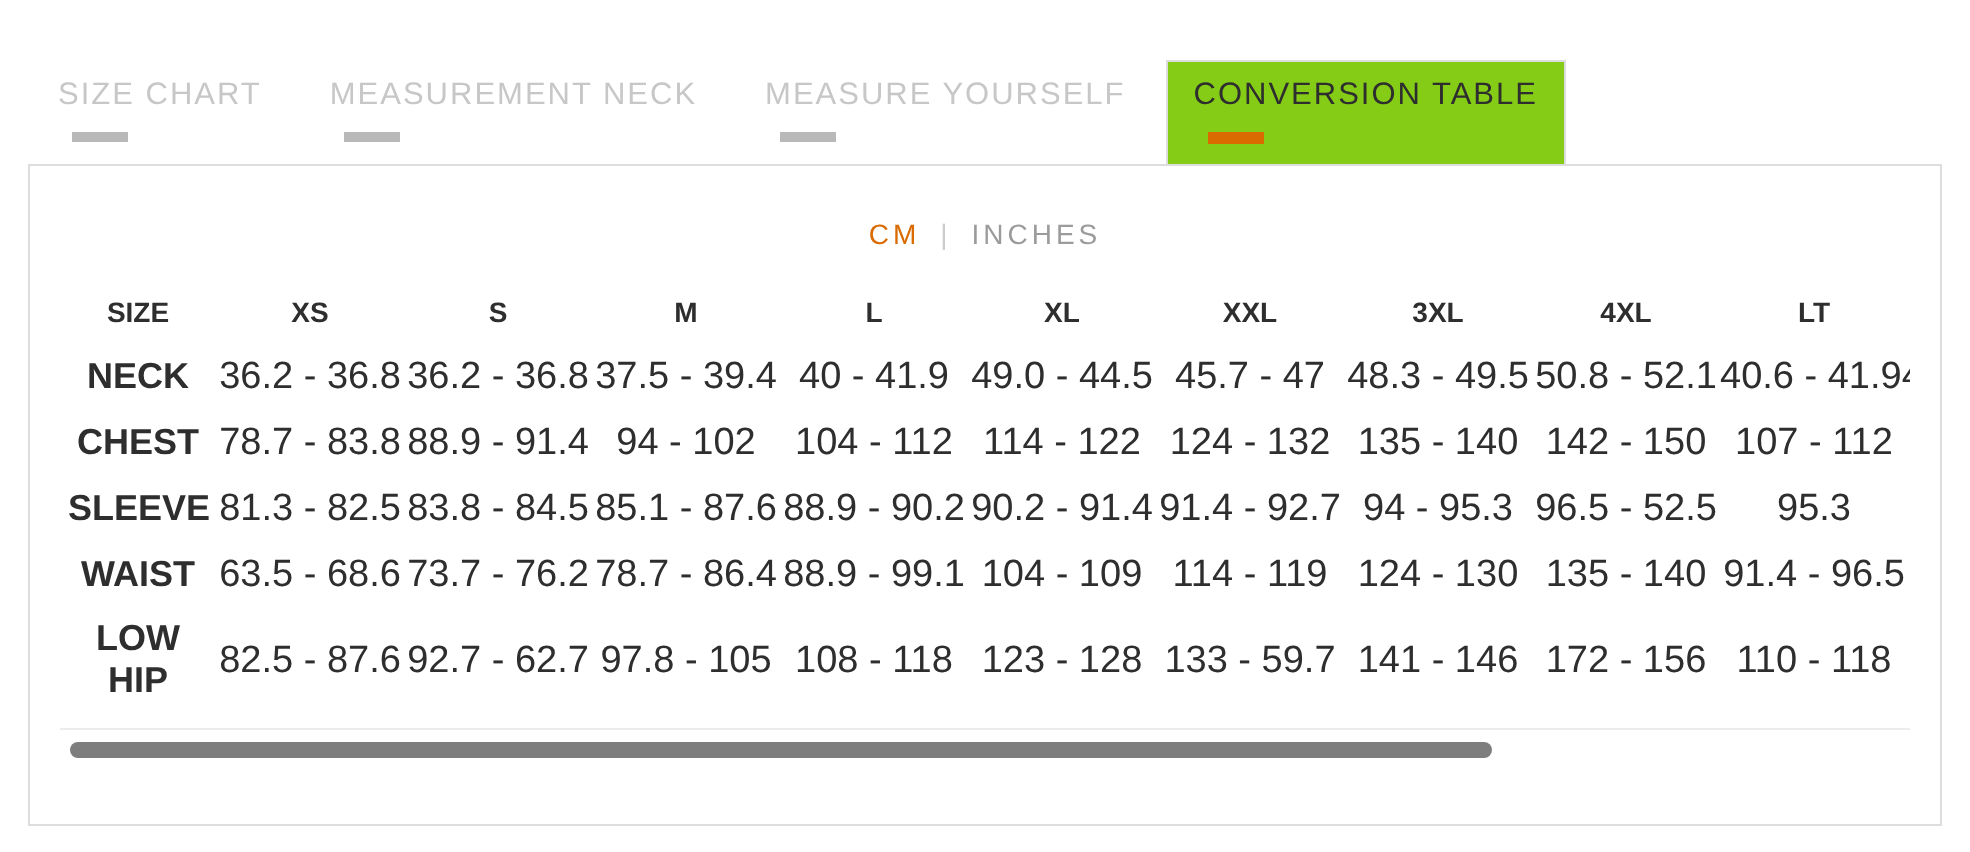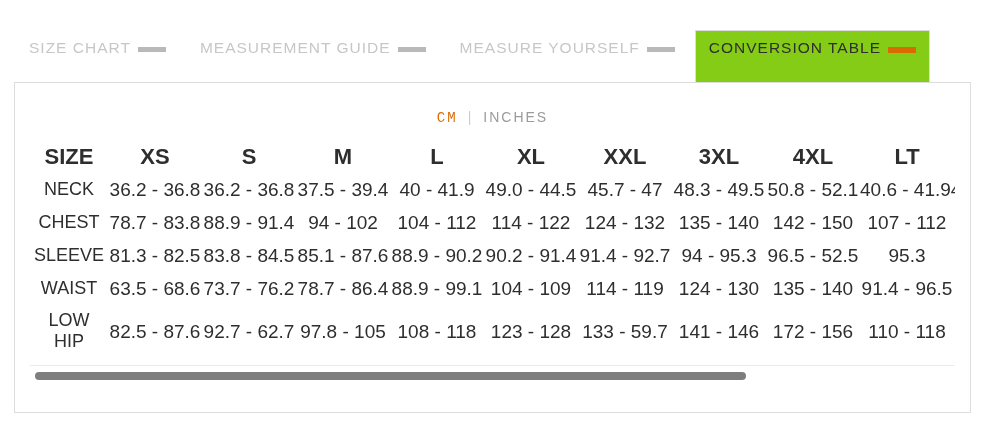--- a/index.html
+++ b/index.html
@@ -20,24 +20,24 @@
   }
   .page{padding-top:30px;}
 
   
   .tabs-row{
     display:flex;align-items:stretch;
     padding-left:15px;
     position:relative;z-index:2;
   }
   .tab{
-    display:flex;flex-direction:row;align-items:flex-start;
+    display:flex;flex-direction:column;align-items:flex-start;
     padding:7px 13px 0;margin-right:6px;height:52px;
     cursor:pointer;background:transparent;
-    border:1px solid transparent;border-bottom:none;justify-content:flex-end;
+    border:1px solid transparent;border-bottom:none;
   }
   .tab-label{
     font-size:15.5px;letter-spacing:1px;line-height:19px;
     color:var(--inactive-tab-text);white-space:nowrap;
   }
   .tab-underline{
     width:28px;height:5px;margin-top:9px;margin-left:7px;
     background:var(--inactive-bar);
   }
   .tab.active{
@@ -54,41 +54,41 @@
     border:1px solid var(--panel-border);
     background:#ffffff;position:relative;z-index:1;
   }
 
   
   .unit-toggle{
     margin-top:26px;text-align:center;
     font-size:14px;letter-spacing:2px;line-height:17px;
   }
   .unit-option{color:var(--muted-text);cursor:pointer;}
-  .unit-option.active{color:var(--accent);font-family:Liberation Mono, monospace;}
+  .unit-option.active{color:var(--accent);}
   .unit-sep{color:#cccccc;margin:0 10px;}
 
   
   .table-scroll{margin:14px 15px 0;overflow:hidden;}
   table{
     border-collapse:collapse;table-layout:fixed;width:924px;
   }
   col.size-col{width:78px;}
   col.data-col{width:94px;}
   th{
-    font-size:22px;font-weight:700;color:var(--dark-text);
+    font-size:14px;font-weight:700;color:var(--dark-text);
     padding:5px 0;line-height:22px;text-align:center;white-space:nowrap;
   }
   td{
     font-size:19px;font-weight:400;color:var(--dark-text);
     padding:5px 0;line-height:23px;text-align:center;
     white-space:nowrap;vertical-align:middle;
   }
   td.row-label{
-    font-size:18px;font-weight:400;white-space:normal;
+    font-size:18px;font-weight:700;white-space:normal;
     line-height:21px;padding:5px 4px;
   }
 
   
   .table-divider{height:1px;background:#ececec;margin:8px 15px 0;}
   .scrollbar-track{
     margin:6px 24px 0 20px;height:8px;position:relative;cursor:pointer;
   }
   .scrollbar-thumb{
     position:absolute;left:0;top:0;height:8px;width:78%;
@@ -99,21 +99,21 @@
 <body>
 
 <div class="page">
 
   <div class="tabs-row">
     <div class="tab">
       <span class="tab-label">SIZE CHART</span>
       <span class="tab-underline"></span>
     </div>
     <div class="tab">
-      <span class="tab-label">MEASUREMENT GUIDE</span>
+      <span class="tab-label">MEASUREMENT NECK</span>
       <span class="tab-underline"></span>
     </div>
     <div class="tab">
       <span class="tab-label">MEASURE YOURSELF</span>
       <span class="tab-underline"></span>
     </div>
     <div class="tab active">
       <span class="tab-label">CONVERSION TABLE</span>
       <span class="tab-underline"></span>
     </div>

